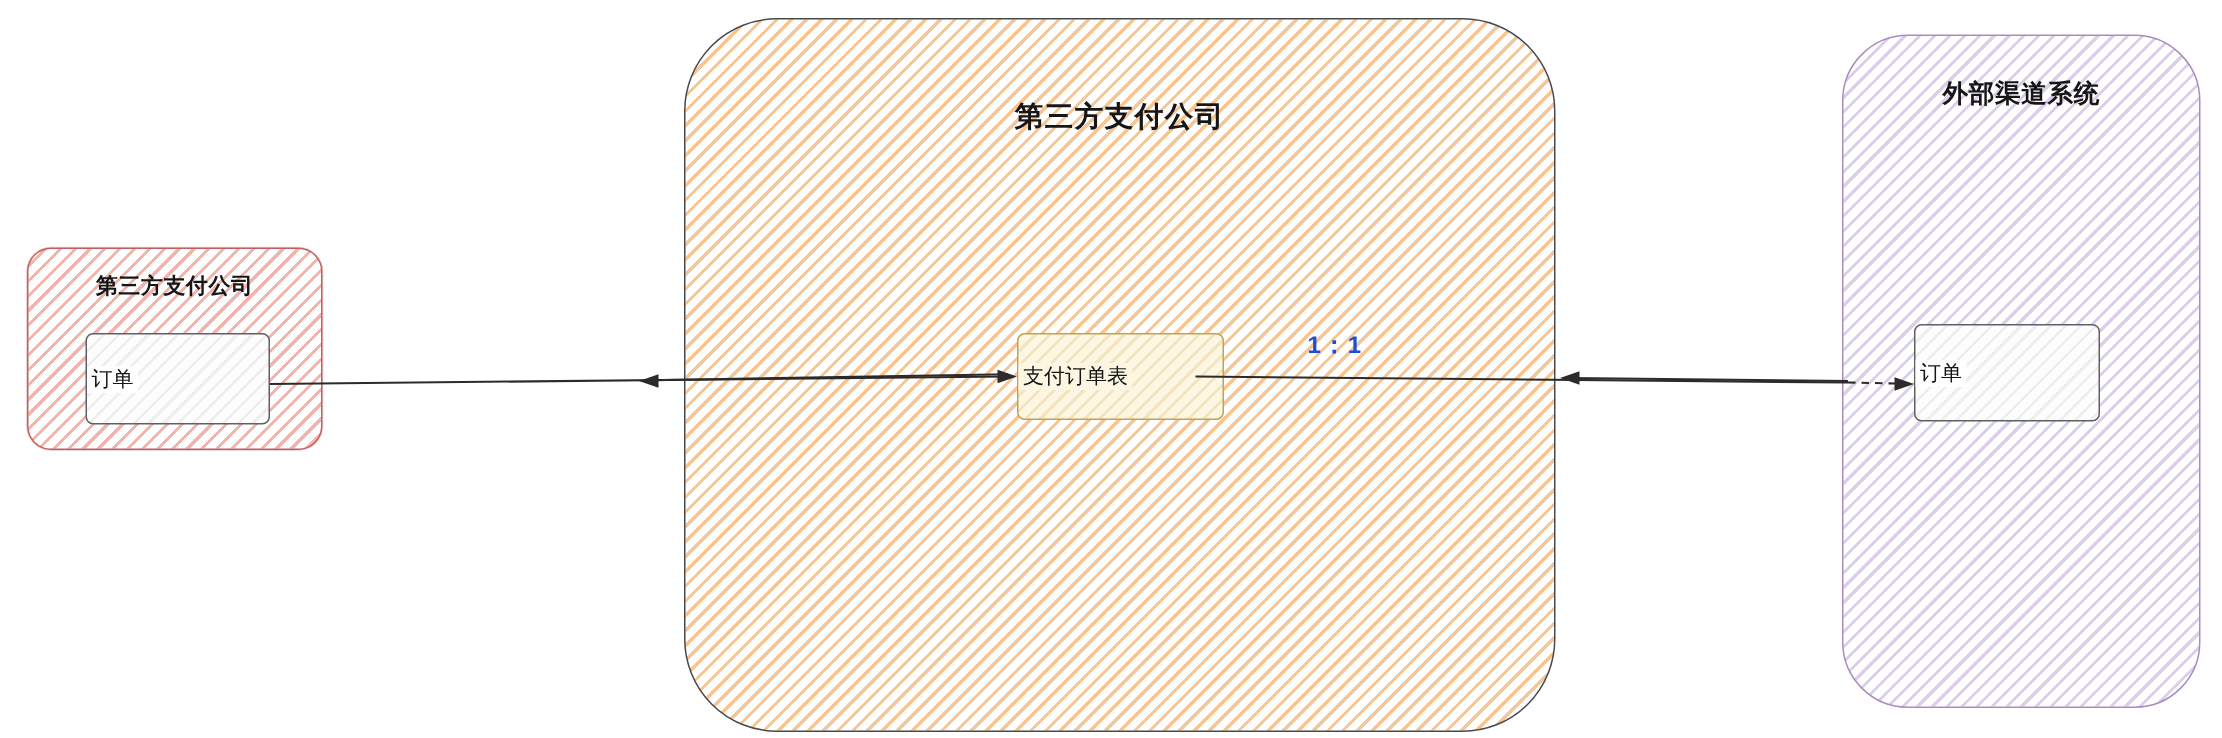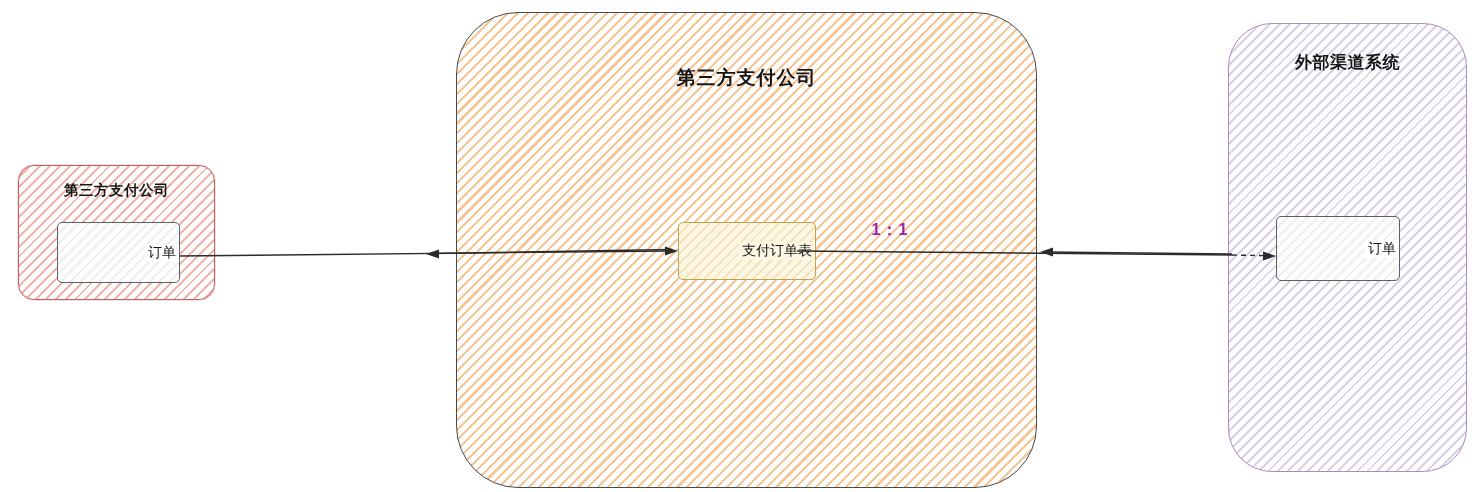--- a/index.html
+++ b/index.html
@@ -44,21 +44,21 @@
     text-align: center;
     color: #161616;
   }
   .title-merchant { top: 15px; font-size: 14.5px; font-weight: 600; letter-spacing: .5px; }
   .title-payment  { top: 52px; font-size: 19px;  font-weight: 700; letter-spacing: 1px; text-align: center; }
   .title-channel  { top: 27px; font-size: 17px;  font-weight: 700; letter-spacing: .5px; }
 
   
   .node {
     position: absolute;
-    display: flex; align-items: center; justify-content: flex-end;
+    display: flex; align-items: center; justify-content: flex-start;
     font-size: 14px;
     color: #161616;
     border-radius: 5px;
   }
   .node-gray {
     border: 1.7px solid #5d6065;
     background:
       repeating-linear-gradient(135deg, rgba(165,165,165,.16) 0 2px, rgba(255,255,255,0) 2px 7px),
       #fdfdfd;
   }
@@ -82,21 +82,21 @@
   }
   .edge-line { stroke: #2b2b2b; stroke-width: 1.4; fill: none; }
   .edge-dashed { stroke-dasharray: 5 4; }
   .edge-head { fill: #2b2b2b; stroke: none; }
 
   .ratio-label {
     position: absolute;
     left: 858px; top: 220px; width: 64px;
     text-align: center;
     font-size: 16px; font-weight: 700;
-    color: #a21caf;
+    color: #1d4ed8;
     letter-spacing: 1px;
   }
 </style>
 </head>
 <body>
 
 <div id="canvas">
 
   <div class="container-box box-merchant">
     <div class="box-title title-merchant">第三方支付公司</div>

